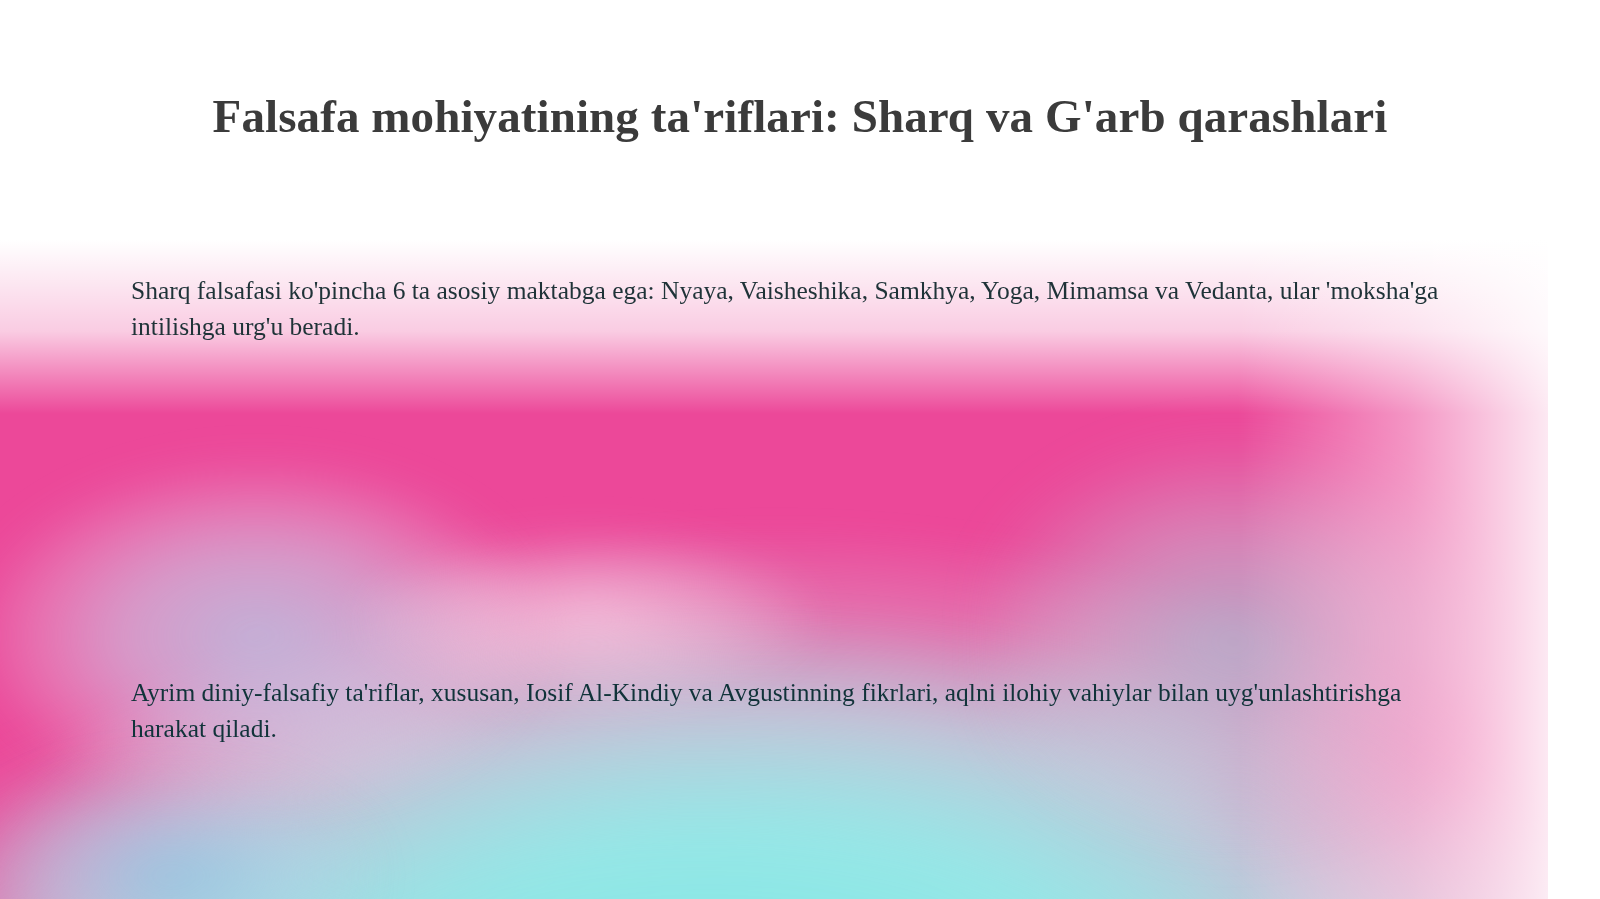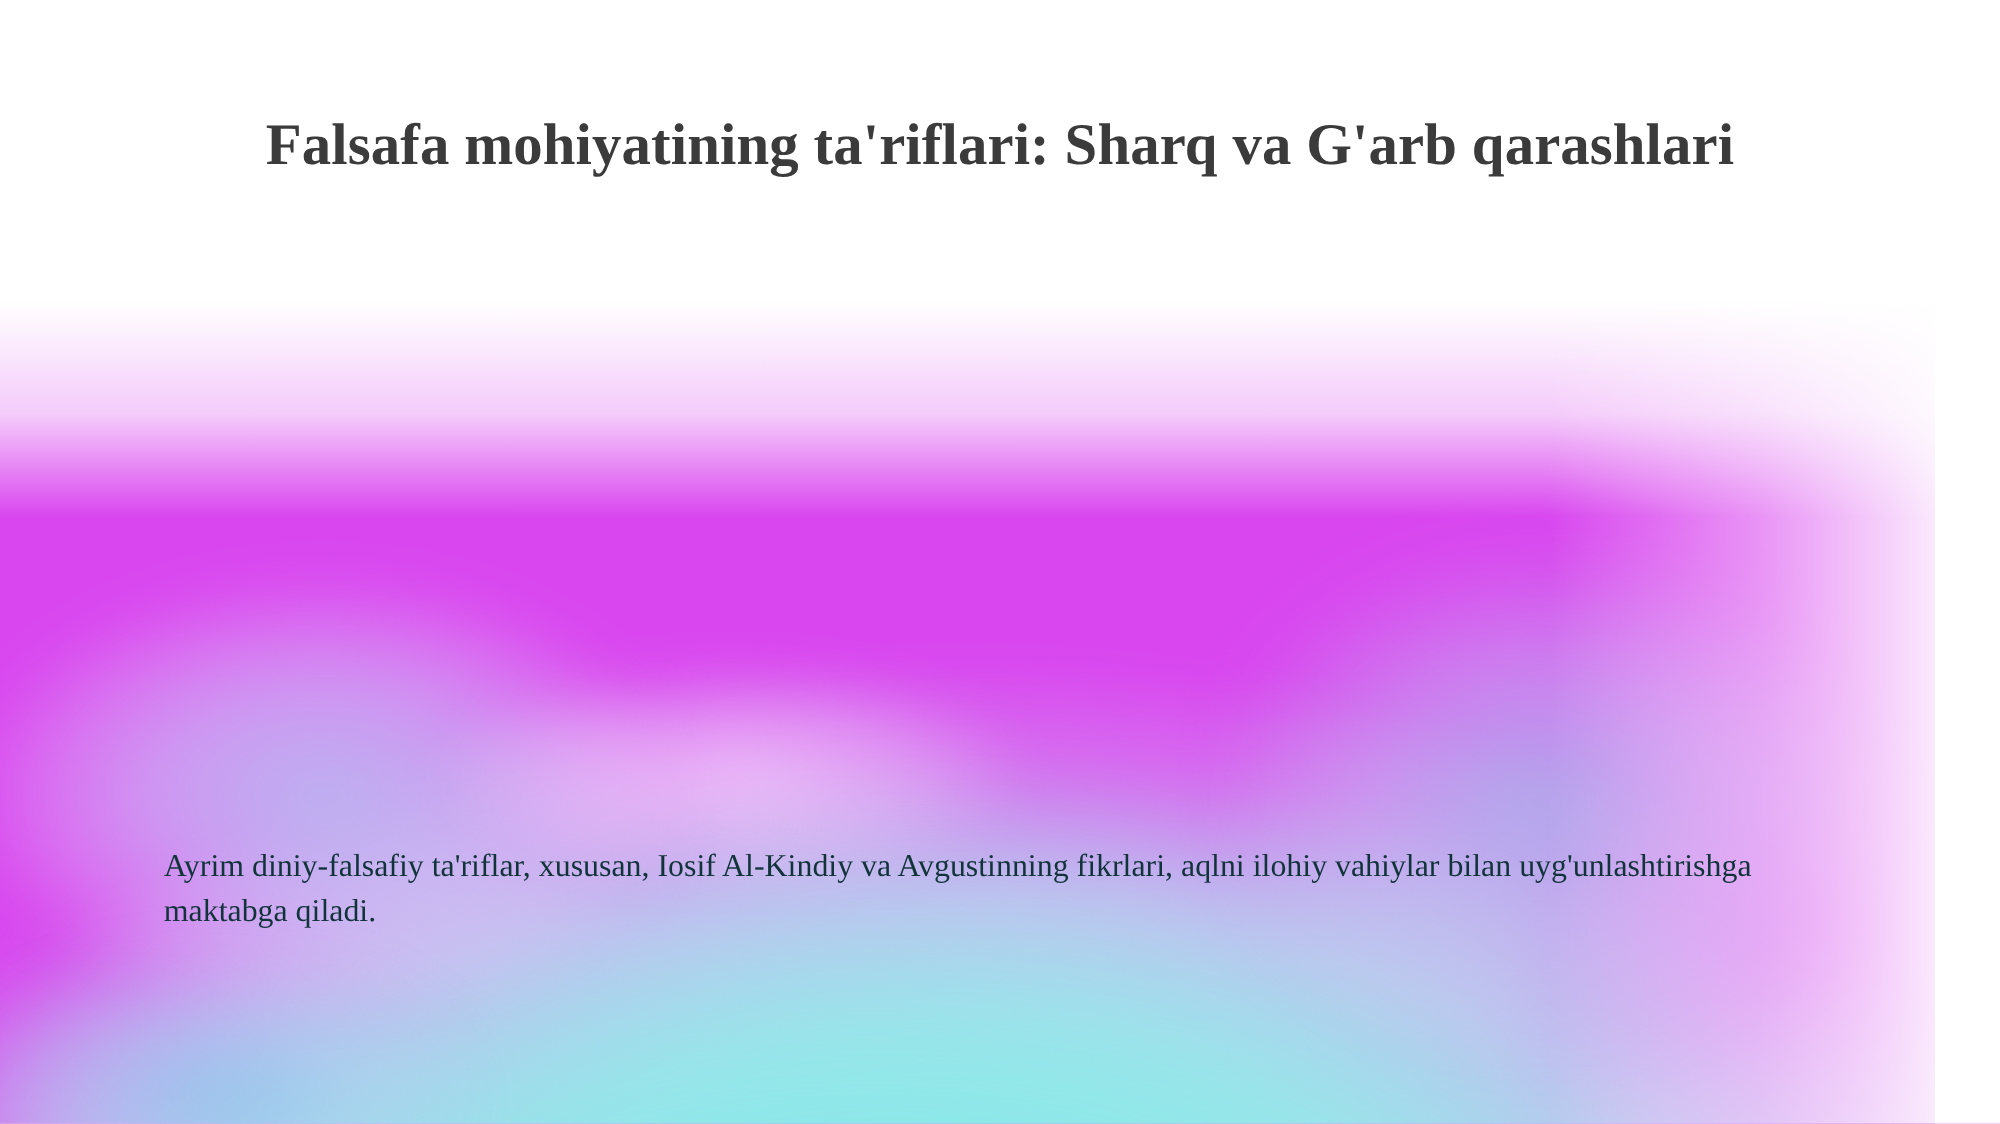--- a/index.html
+++ b/index.html
@@ -14,21 +14,21 @@
   body {
     font-family: "Liberation Serif", "DejaVu Serif", serif;
     background: #ffffff;
   }
 
   
   .slide {
     position: relative;
     width: 1548px;
     height: 899px;
-    background: #d946ef;
+    background: #ec4899;
     overflow: hidden;
   }
 
   
   .bg-layer {
     position: absolute;
     inset: 0;
     pointer-events: none;
   }
 
@@ -205,18 +205,19 @@
     <div class="wash-right"></div>
     <div class="wash-highlight"></div>
     <div class="wash-top-veil"></div>
     <div class="wash-right-fade"></div>
   </div>
 
   <div class="content">
 
     <h1 class="slide-title">Falsafa mohiyatining ta'riflari: Sharq va G'arb qarashlari</h1>
 
-
-
-    <p class="body-block b3">Ayrim diniy-falsafiy ta'riflar, xususan, Iosif Al-Kindiy va Avgustinning fikrlari, aqlni ilohiy vahiylar bilan uyg'unlashtirishga maktabga qiladi.</p>
+    <p class="body-block b1">Sharq falsafasi ko'pincha 6 ta asosiy maktabga ega: Nyaya, Vaisheshika, Samkhya, Yoga, Mimamsa va Vedanta, ular 'moksha'ga intilishga urg'u beradi.</p>
+
+
+    <p class="body-block b3">Ayrim diniy-falsafiy ta'riflar, xususan, Iosif Al-Kindiy va Avgustinning fikrlari, aqlni ilohiy vahiylar bilan uyg'unlashtirishga harakat qiladi.</p>
 
   </div>
 </div>
 
 </body></html>

